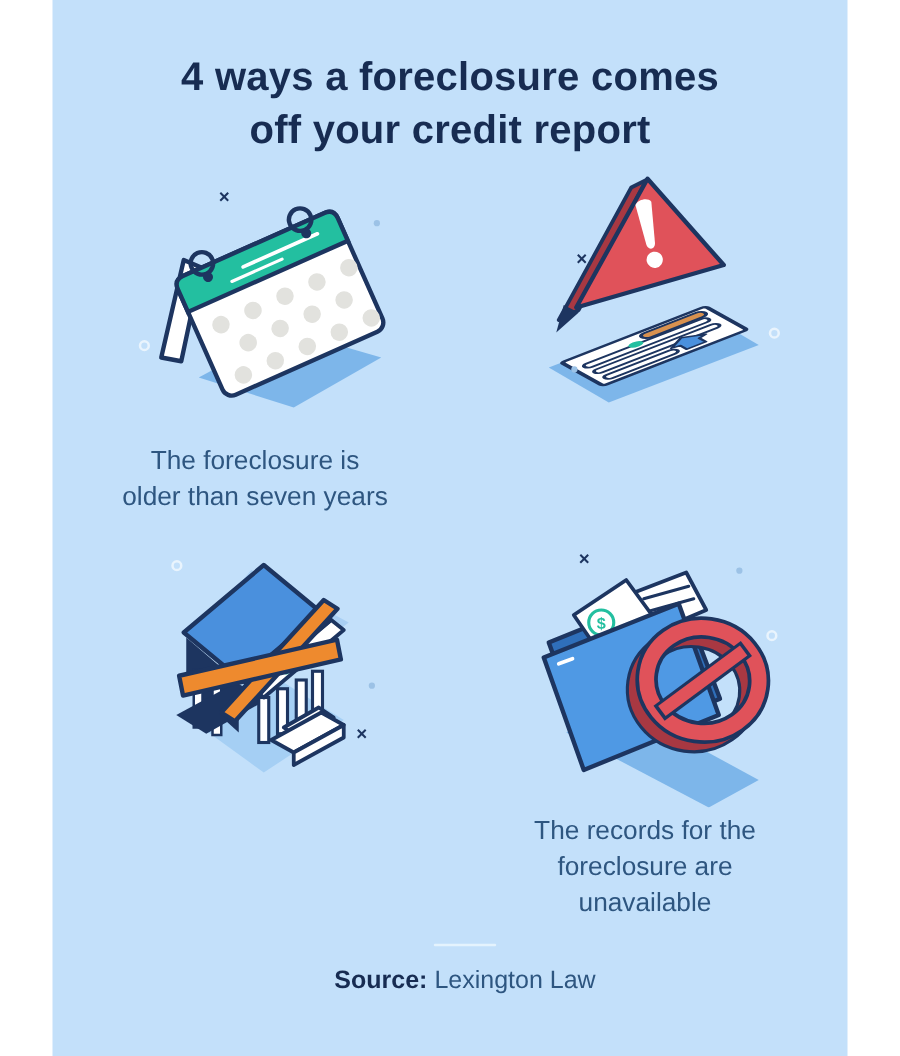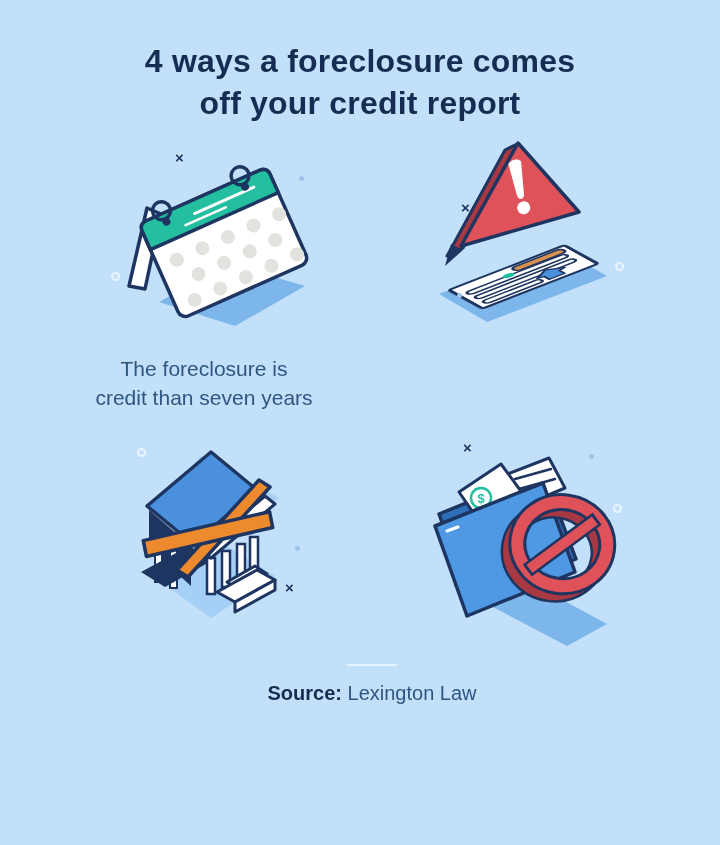--- a/index.html
+++ b/index.html
@@ -1,21 +1,21 @@
 <!DOCTYPE html>
 <html style="--bg: #c3e0fa; --navy: #1d3560; --title: #172c52; --caption: #2e5680; --teal: #23bfa0; --red: #e0525a; --red-dark: #a83842; --orange: #ee8a2e; --doc-bar: #d8914f; --blue: #4a90dd; --blue-deep: #3c7fc9; --blue-light: #a9cff3; --folder: #4f99e4; --folder-dark: #2f6fba; --shadow: #7db6ea; --shadow-light: #a5cff4; --dot: #e2e2de; --deco-dot: #9cc2e6; --ring: #e9f4fd; --divider: #e4f3fd; --white: #ffffff;"><head>
 <meta charset="utf-8">
 <style>
   * { box-sizing: border-box; }
   html, body { margin: 0; padding: 0; }
   body { font-family: "Liberation Sans", sans-serif; }
 
   .poster {
     position: relative;
-    width: 720px;
+    width: 636px;
     height: 845px;
     margin: 0 auto;
     background: var(--bg);
     overflow: hidden;
   }
 
   .page-title {
     margin: 0;
     padding-top: 40px;
     text-align: center;
@@ -119,21 +119,21 @@
                 <circle cx="132" cy="92" r="7"></circle>
             </g>
             <circle cx="26" cy="-3" r="9" fill="none" stroke="var(--navy)" stroke-width="3.5"></circle>
             <circle cx="112" cy="-3" r="9" fill="none" stroke="var(--navy)" stroke-width="3.5"></circle>
             <circle cx="26" cy="9" r="4" fill="var(--navy)"></circle>
             <circle cx="112" cy="9" r="4" fill="var(--navy)"></circle>
           </g>
         </svg>
       </div>
       <p class="caption">The foreclosure is
-credit than seven years</p>
+older than seven years</p>
     </div>
 
     <div class="cell">
       <div class="art">
         <span class="deco-x" style="left:60px; top:62px;">×</span>
         <span class="deco-dot" style="left:56px; top:155px;"></span>
         <span class="deco-ring" style="left:214px; top:124px;"></span>
         <svg viewBox="0 0 230 212">
           <polygon points="38,156 158,110 206,138 86,184" fill="var(--shadow)"></polygon>
           <g transform="matrix(0.90,-0.35,0.58,0.32,48,152)">
@@ -205,20 +205,23 @@
           <g transform="rotate(8 160 112)">
             <ellipse cx="154" cy="119" rx="45" ry="42" fill="none" stroke="var(--navy)" stroke-width="17"></ellipse>
             <ellipse cx="154" cy="119" rx="45" ry="42" fill="none" stroke="var(--red-dark)" stroke-width="12"></ellipse>
             <ellipse cx="161" cy="110" rx="45" ry="42" fill="none" stroke="var(--navy)" stroke-width="18"></ellipse>
             <ellipse cx="161" cy="110" rx="45" ry="42" fill="none" stroke="var(--red)" stroke-width="12"></ellipse>
             <line x1="130" y1="141" x2="192" y2="80" stroke="var(--navy)" stroke-width="15"></line>
             <line x1="132" y1="139" x2="190" y2="82" stroke="var(--red)" stroke-width="10"></line>
           </g>
         </svg>
       </div>
+      <p class="caption">The records for the
+foreclosure are
+unavailable</p>
     </div>
 
   </div>
 
   <div class="footer">
     <div class="divider"></div>
     <p class="source"><b>Source:</b> <span>Lexington Law</span></p>
   </div>
 
 </div>

